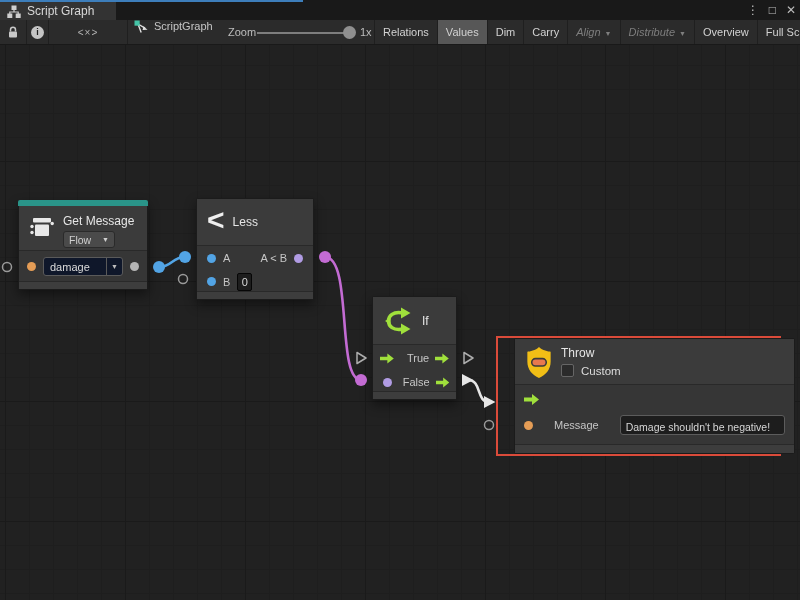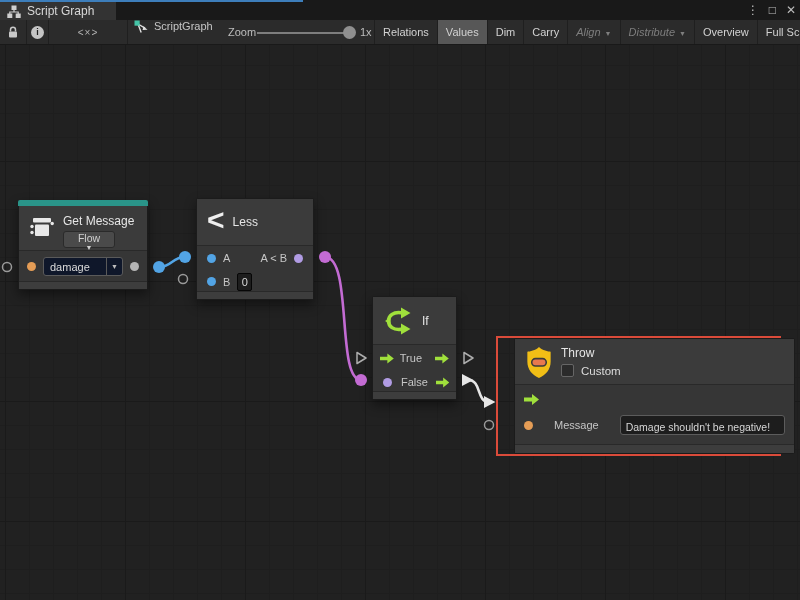--- a/index.html
+++ b/index.html
@@ -60,21 +60,21 @@
   .prow { display:flex; align-items:center; font-size:11px; color:#C6C6C6; }
   .dot { width:9px; height:9px; border-radius:50%; flex:0 0 auto; }
 
   
   .node-getvar { left:18px; top:155px; width:130px; height:90px; }
   .teal-bar { height:6px; background:var(--teal,#2A9489); margin:-1px -1px 0 -1px; border-radius:2px 2px 0 0; }
   .gv-header { height:45px; align-items:flex-start; padding-top:8px; }
   .gv-head-text { display:flex; flex-direction:column; gap:3px; }
   .chip { width:52px; height:17px; background:#4A4A4A; border:1px solid #2A2A2A; border-radius:3px;
           display:flex; align-items:center; justify-content:space-between; padding:0 5px;
-          font-size:10.5px; color:#CFCFCF;flex-direction:column; }
+          font-size:10.5px; color:#CFCFCF; }
   .chip .chev { font-size:7px; }
   .gv-row { height:31px; padding:0 8px; gap:7px; }
   .dropdown { flex:1; height:19px; background:#0f172a; border:1px solid #5A5A5A; border-radius:3px;
               display:flex; align-items:center; overflow:hidden; }
   .dropdown .dval { flex:1; padding:0 6px; font-size:11px; color:#DBDBDB; }
   .dropdown .darrow { width:16px; height:100%; border-left:1px solid #5A5A5A; display:flex; align-items:center;
                       justify-content:center; font-size:7px; color:#BDBDBD; }
 
   
   .node-less { left:196px; top:153px; width:118px; height:102px; }
@@ -84,21 +84,21 @@
   .less-rowB { height:23px; padding:0 10px; gap:7px; }
   .spacer { flex:1; }
   .valbox { min-width:15px; height:18px; background:#1D1D1D; border:1px solid #060606; border-radius:2px;
             display:flex; align-items:center; justify-content:center; font-size:11px; color:#D9D9D9; padding:0 3px; }
 
   
   .node-if { left:372px; top:251px; width:85px; height:104px; }
   .if-header { height:48px; gap:9px; }
   .if-rowT { height:26px; padding:0 7px; gap:6px; }
   .if-rowF { height:22px; padding:0 7px; gap:6px; }
-  .flow-label { width:32px; text-align:left; }
+  .flow-label { width:32px; text-align:right; }
 
   
   .sel-wrap { position:absolute; left:496px; top:291px; width:285px; height:120px;
               border:2px solid var(--selection-red,#DB4B3A); }
   .node-throw { position:absolute; left:16px; top:0; width:281px; height:116px; box-shadow:none; }
   .throw-header { height:46px; align-items:flex-start; padding-top:7px; }
   .throw-head-text { display:flex; flex-direction:column; gap:4px; }
   .custom-line { display:flex; align-items:center; gap:7px; }
   .checkbox { width:13px; height:13px; background:#2B2B2B; border:1px solid #666; border-radius:2px; }
   .custom-label { font-size:11.5px; color:#DCDCDC; }

